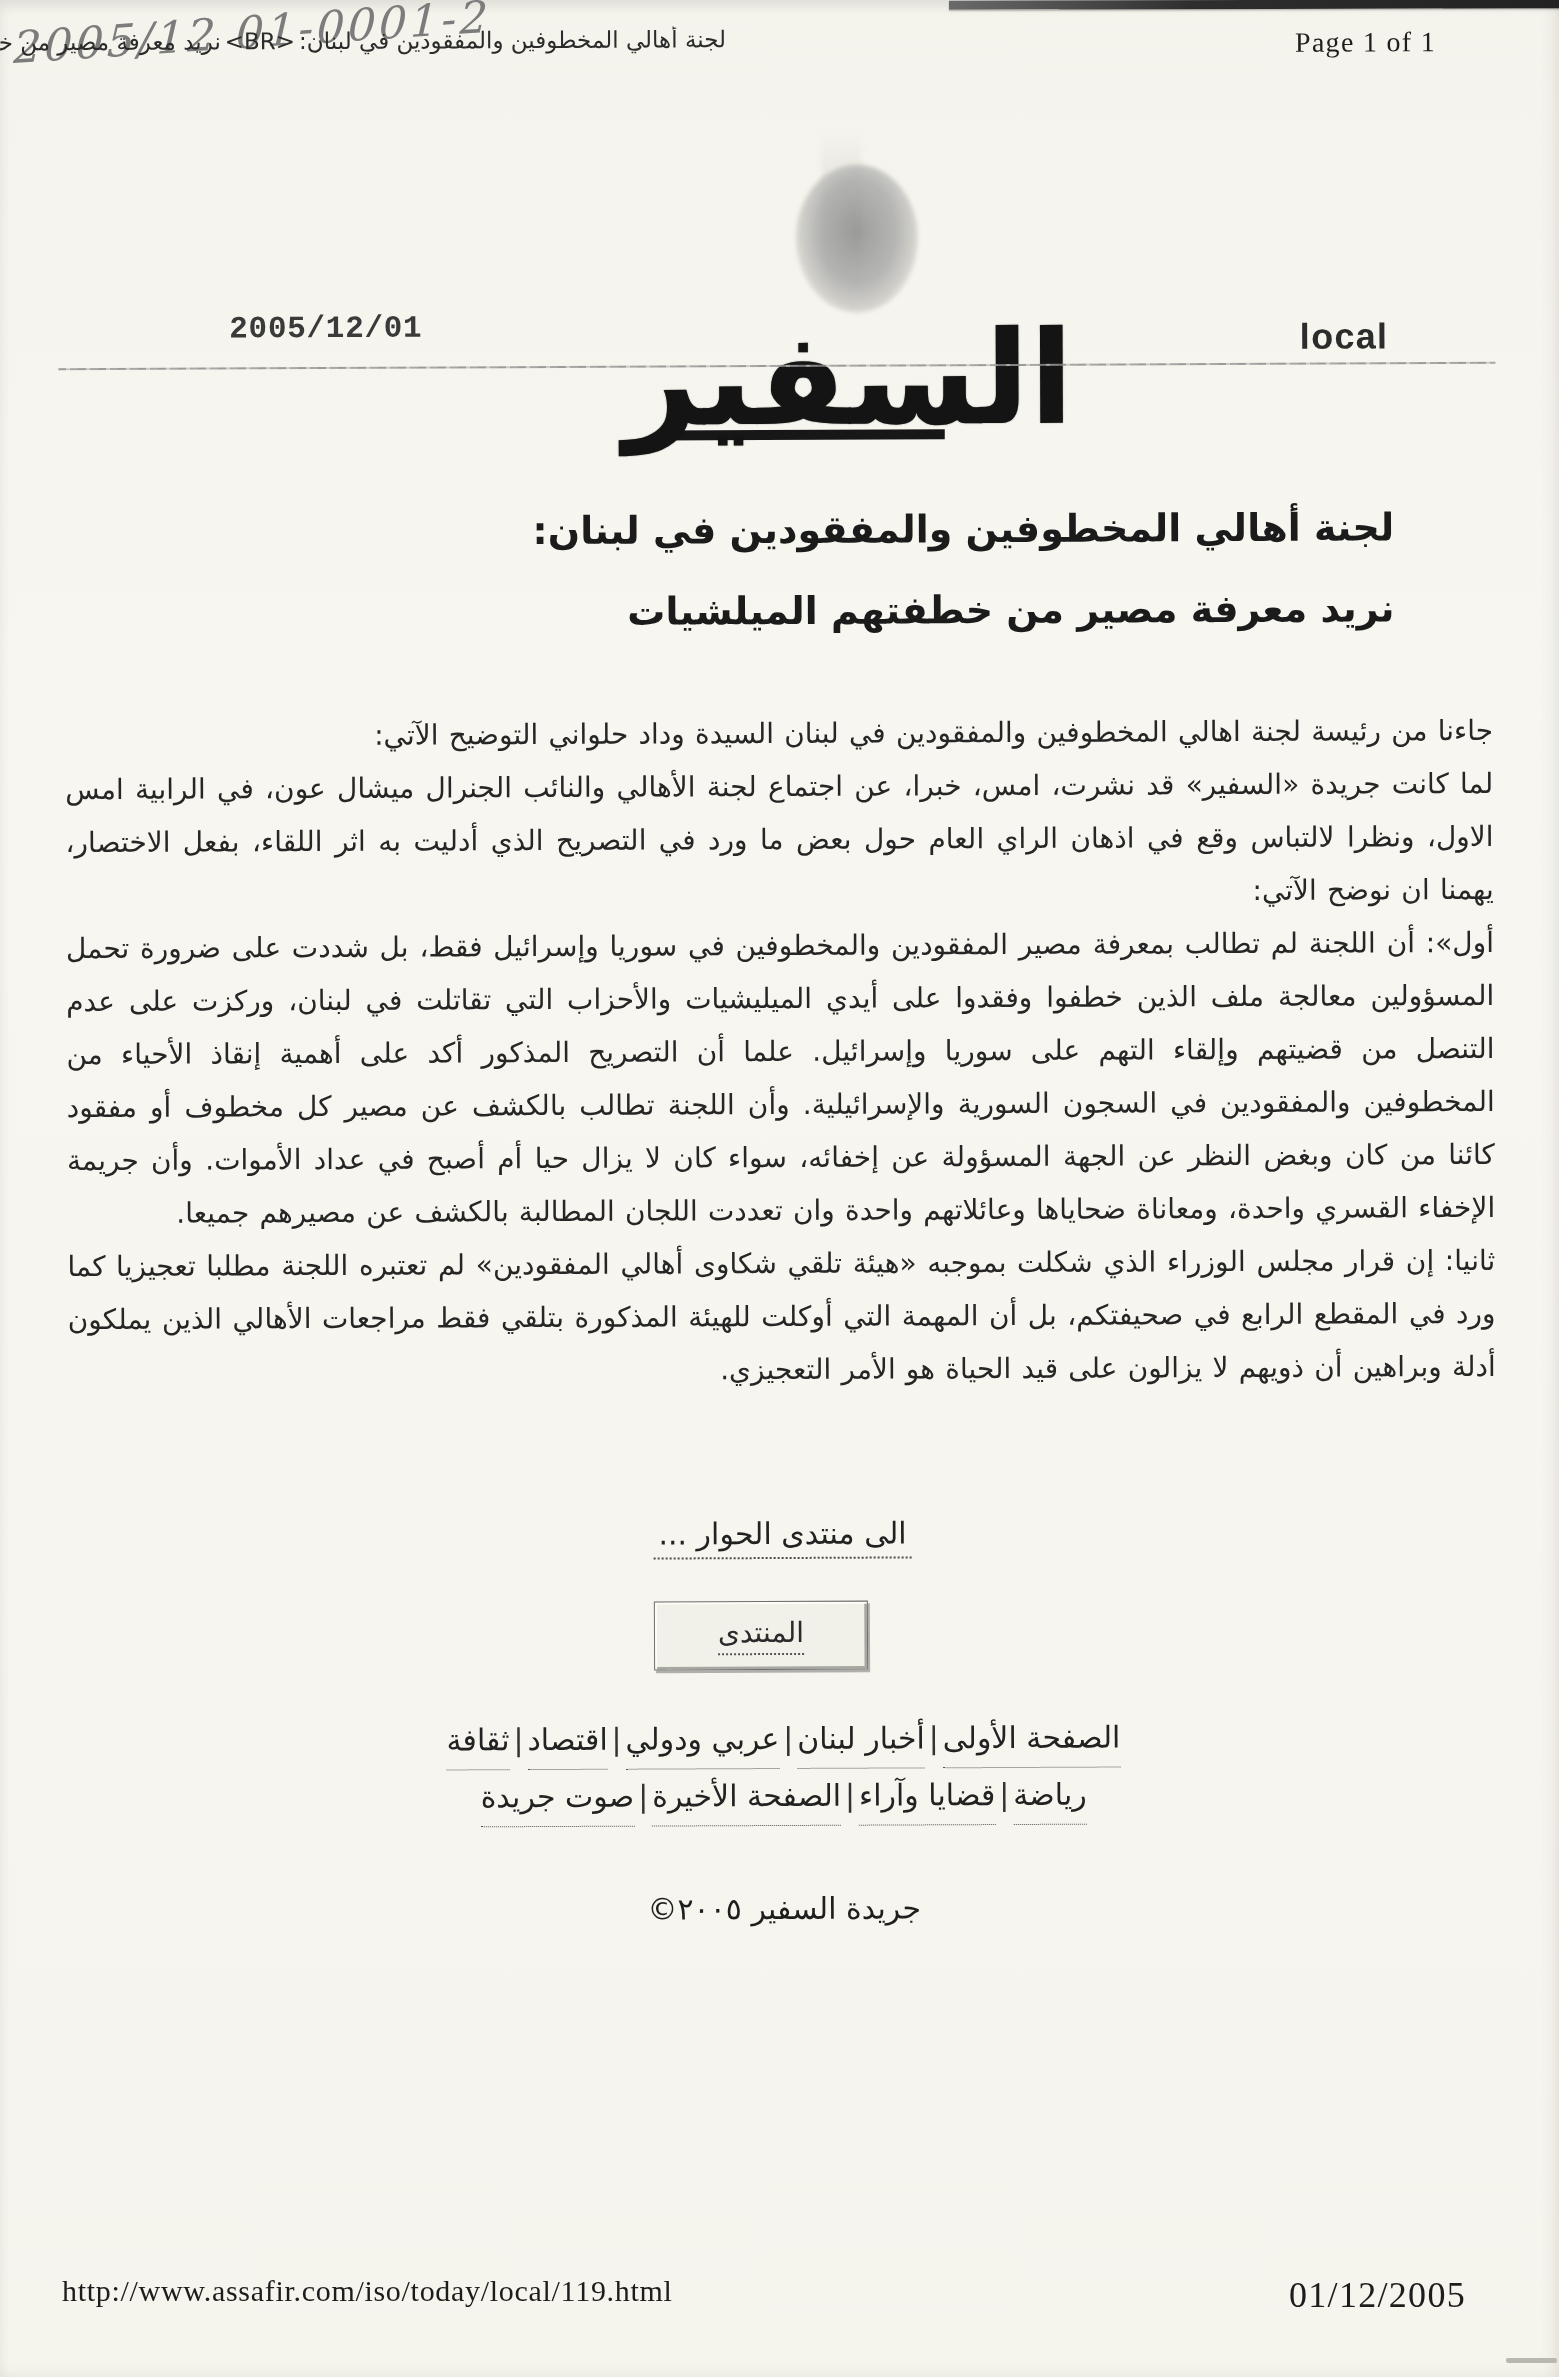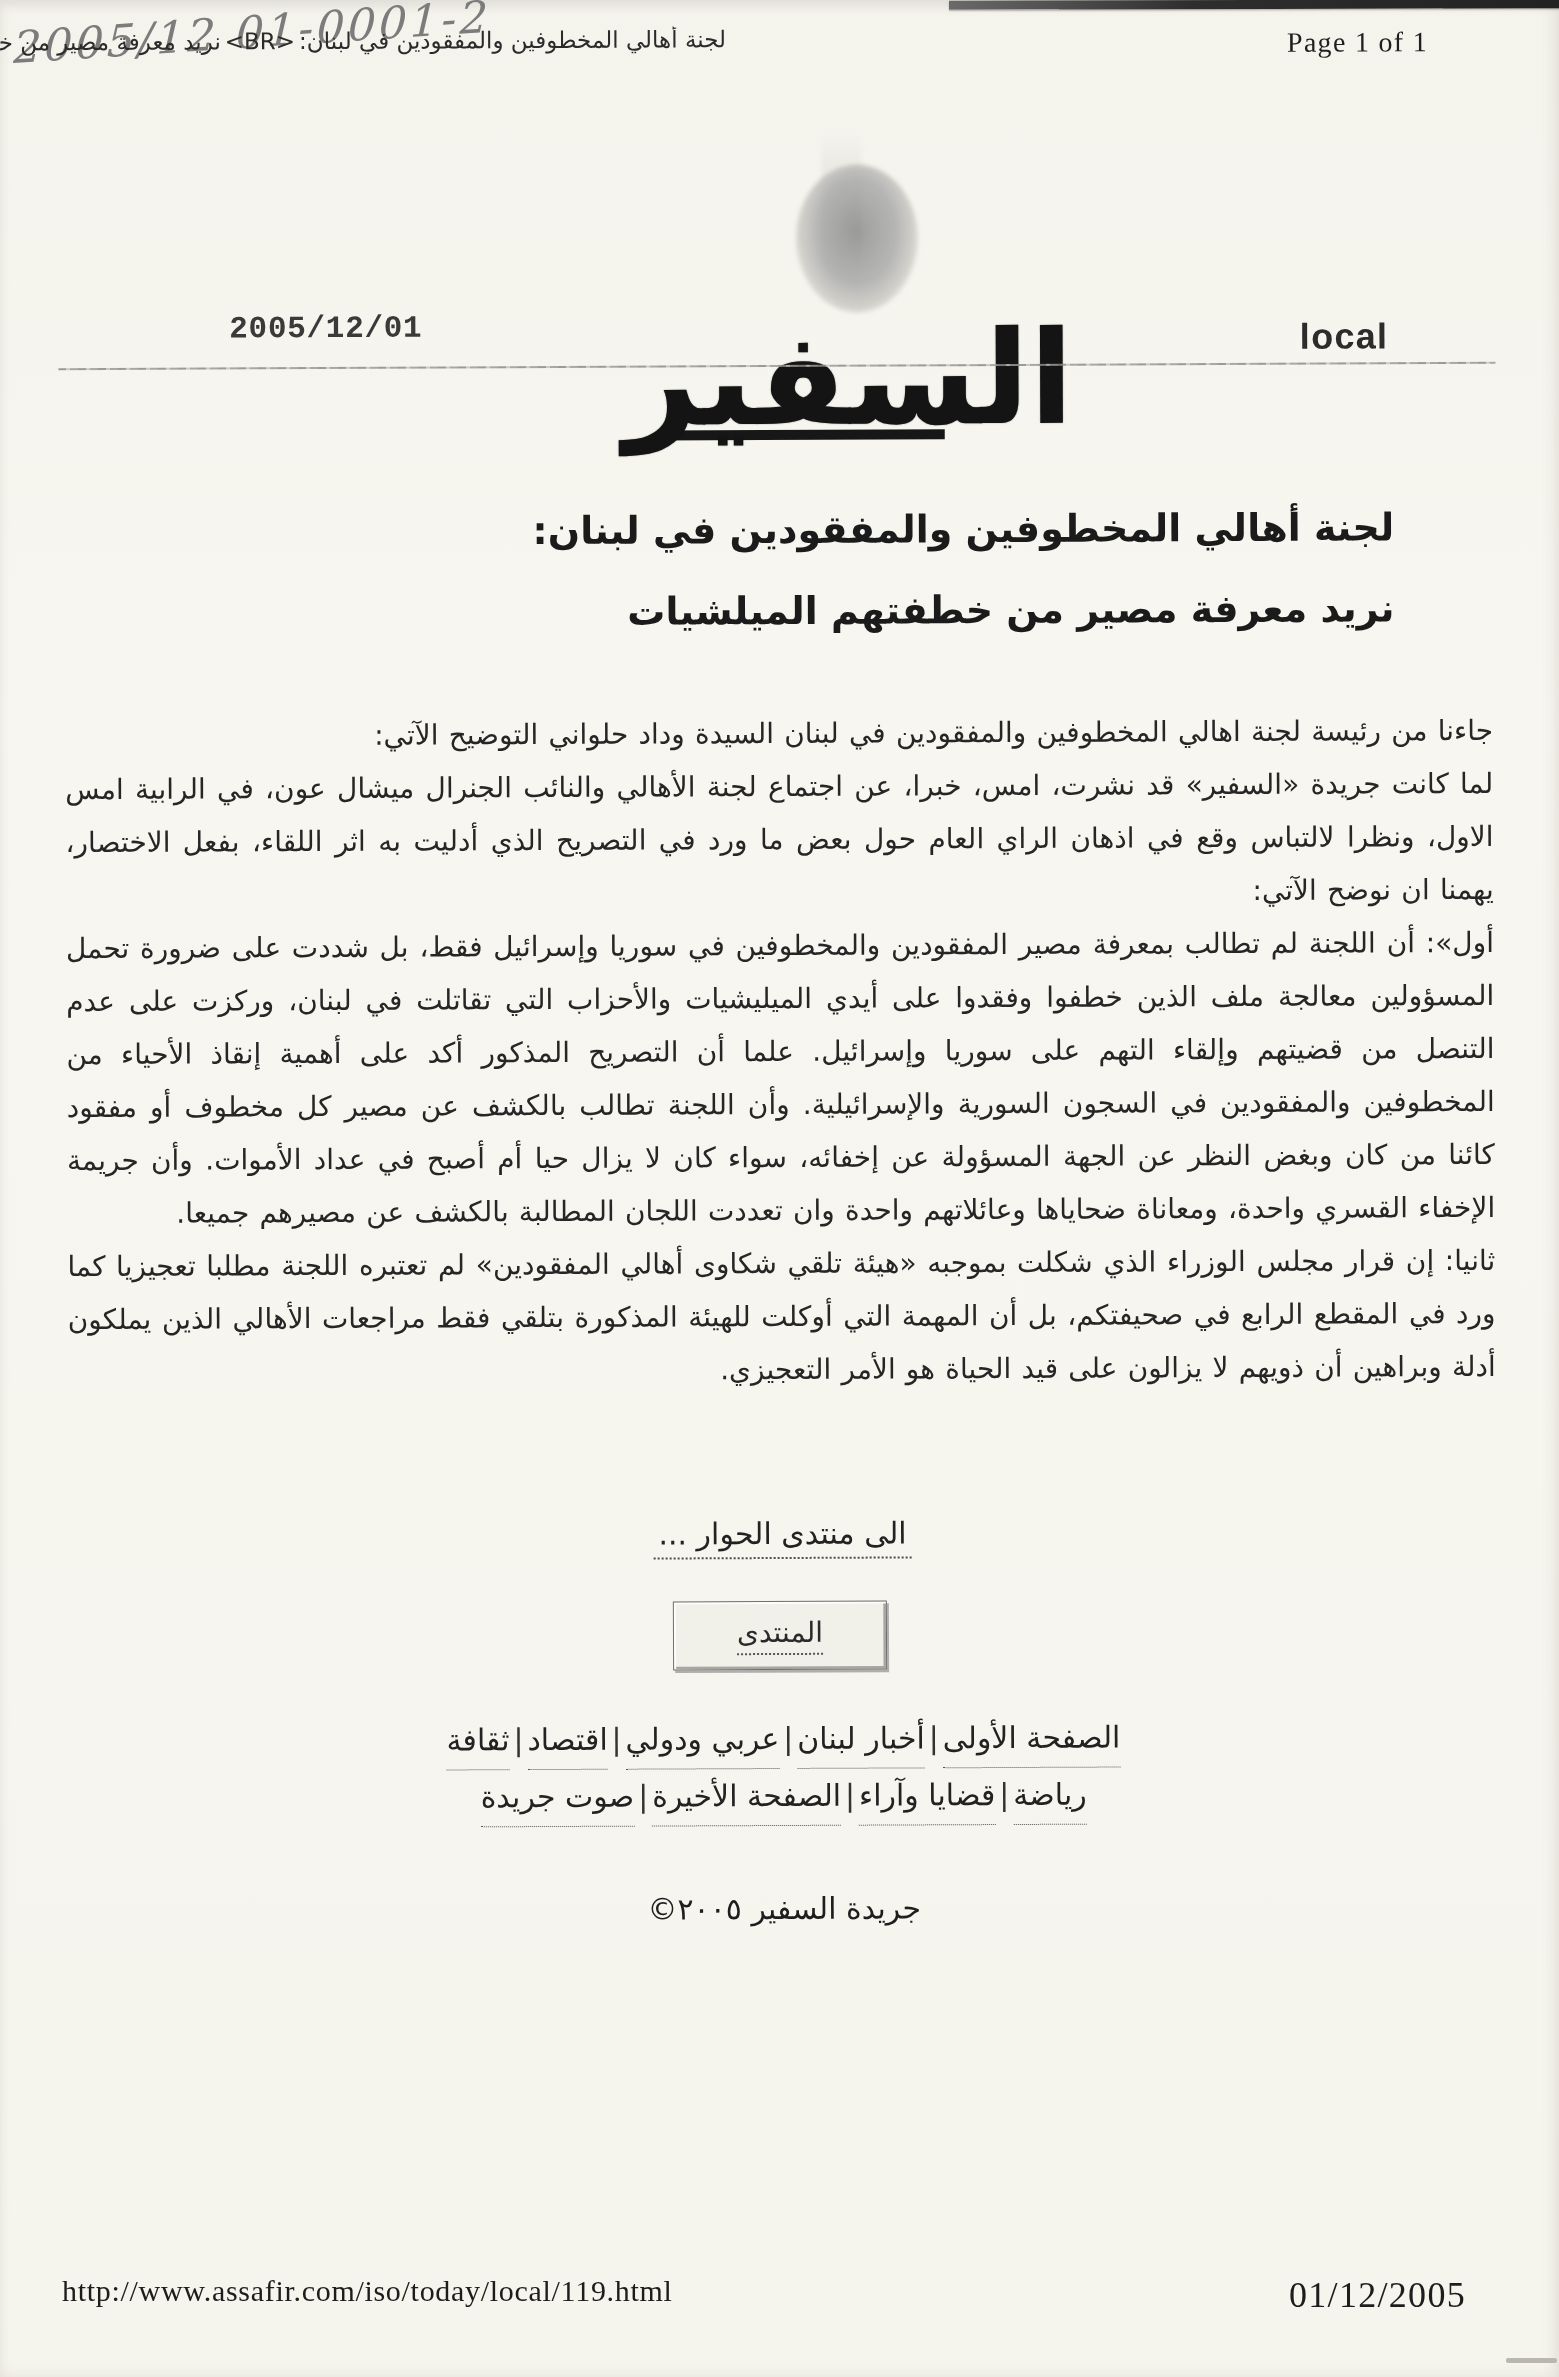--- a/index.html
+++ b/index.html
@@ -29,21 +29,21 @@
   }
 
   
   .ph-title{
     position:absolute;top:26px;left:0;width:730px;height:37px;
     overflow:hidden;white-space:nowrap;direction:rtl;
     font-size:23px;color:#2b2b2b;
   }
   .ph-title .br-token{direction:ltr;unicode-bidi:bidi-override;margin:0 4px;}
   .ph-page{
-    position:absolute;top:29px;right:128px;
+    position:absolute;top:29px;right:120px;
     font-family:"Liberation Serif",serif;font-size:28px;color:#1f1f1f;letter-spacing:1.3px;
   }
 
   
   .logo{position:absolute;top:158px;left:627px;width:449px;height:310px;text-align:center;}
   .logo-smudge{position:absolute;top:6.6px;left:172px;width:122px;height:148px;border-radius:50%;
     background:radial-gradient(ellipse at 50% 45%, #8f8f8f 0%, #ababab 45%, #cfcec8 68%, rgba(245,244,238,0) 78%);
     filter:blur(2px);opacity:.85;}
   .logo-streak{position:absolute;top:-26px;left:198px;width:40px;height:172px;
     background:linear-gradient(180deg, rgba(190,190,188,0) 0%, rgba(185,184,180,.45) 55%, rgba(185,184,180,0) 100%);
@@ -62,21 +62,21 @@
   
   .article-title{position:absolute;top:490px;right:164px;direction:rtl;text-align:right;
     font-size:38px;font-weight:bold;line-height:81px;color:#1b1b1b;}
   .article-body{position:absolute;top:707px;left:66px;width:1428px;direction:rtl;
     text-align:justify;font-size:28px;line-height:53px;color:#262626;word-spacing:1.3px;}
   .article-body p{margin:0;}
 
   
   .forum-link{position:absolute;top:1516px;left:0;width:100%;text-align:center;direction:rtl;font-size:30px;color:#222;}
   .dotted-u{border-bottom:2px dotted #4c4c4c;padding:0 5.3px 6px;}
-  .forum-button{position:absolute;top:1601px;left:670px;width:212px;height:67px;
+  .forum-button{position:absolute;top:1601px;left:651px;width:212px;height:67px;
     background:#f1f0e9;border:1.3px solid #6f6f6f;
     box-shadow:inset 2px 2px 0 #fdfdfa, inset -2.6px -2.6px 0 #a8a8a2, 2px 2.6px 0 rgba(90,90,90,.45);
     display:flex;align-items:center;justify-content:center;
     font-size:28px;color:#2a2a2a;cursor:pointer;}
   .forum-button .btn-label{border-bottom:2px dotted #555;padding-bottom:3.3px;}
 
   
   .nav-row{position:absolute;left:0;width:100%;text-align:center;direction:rtl;font-size:30px;color:#222;}
   .nav-row-1{top:1721px;}
   .nav-row-2{top:1778px;}

